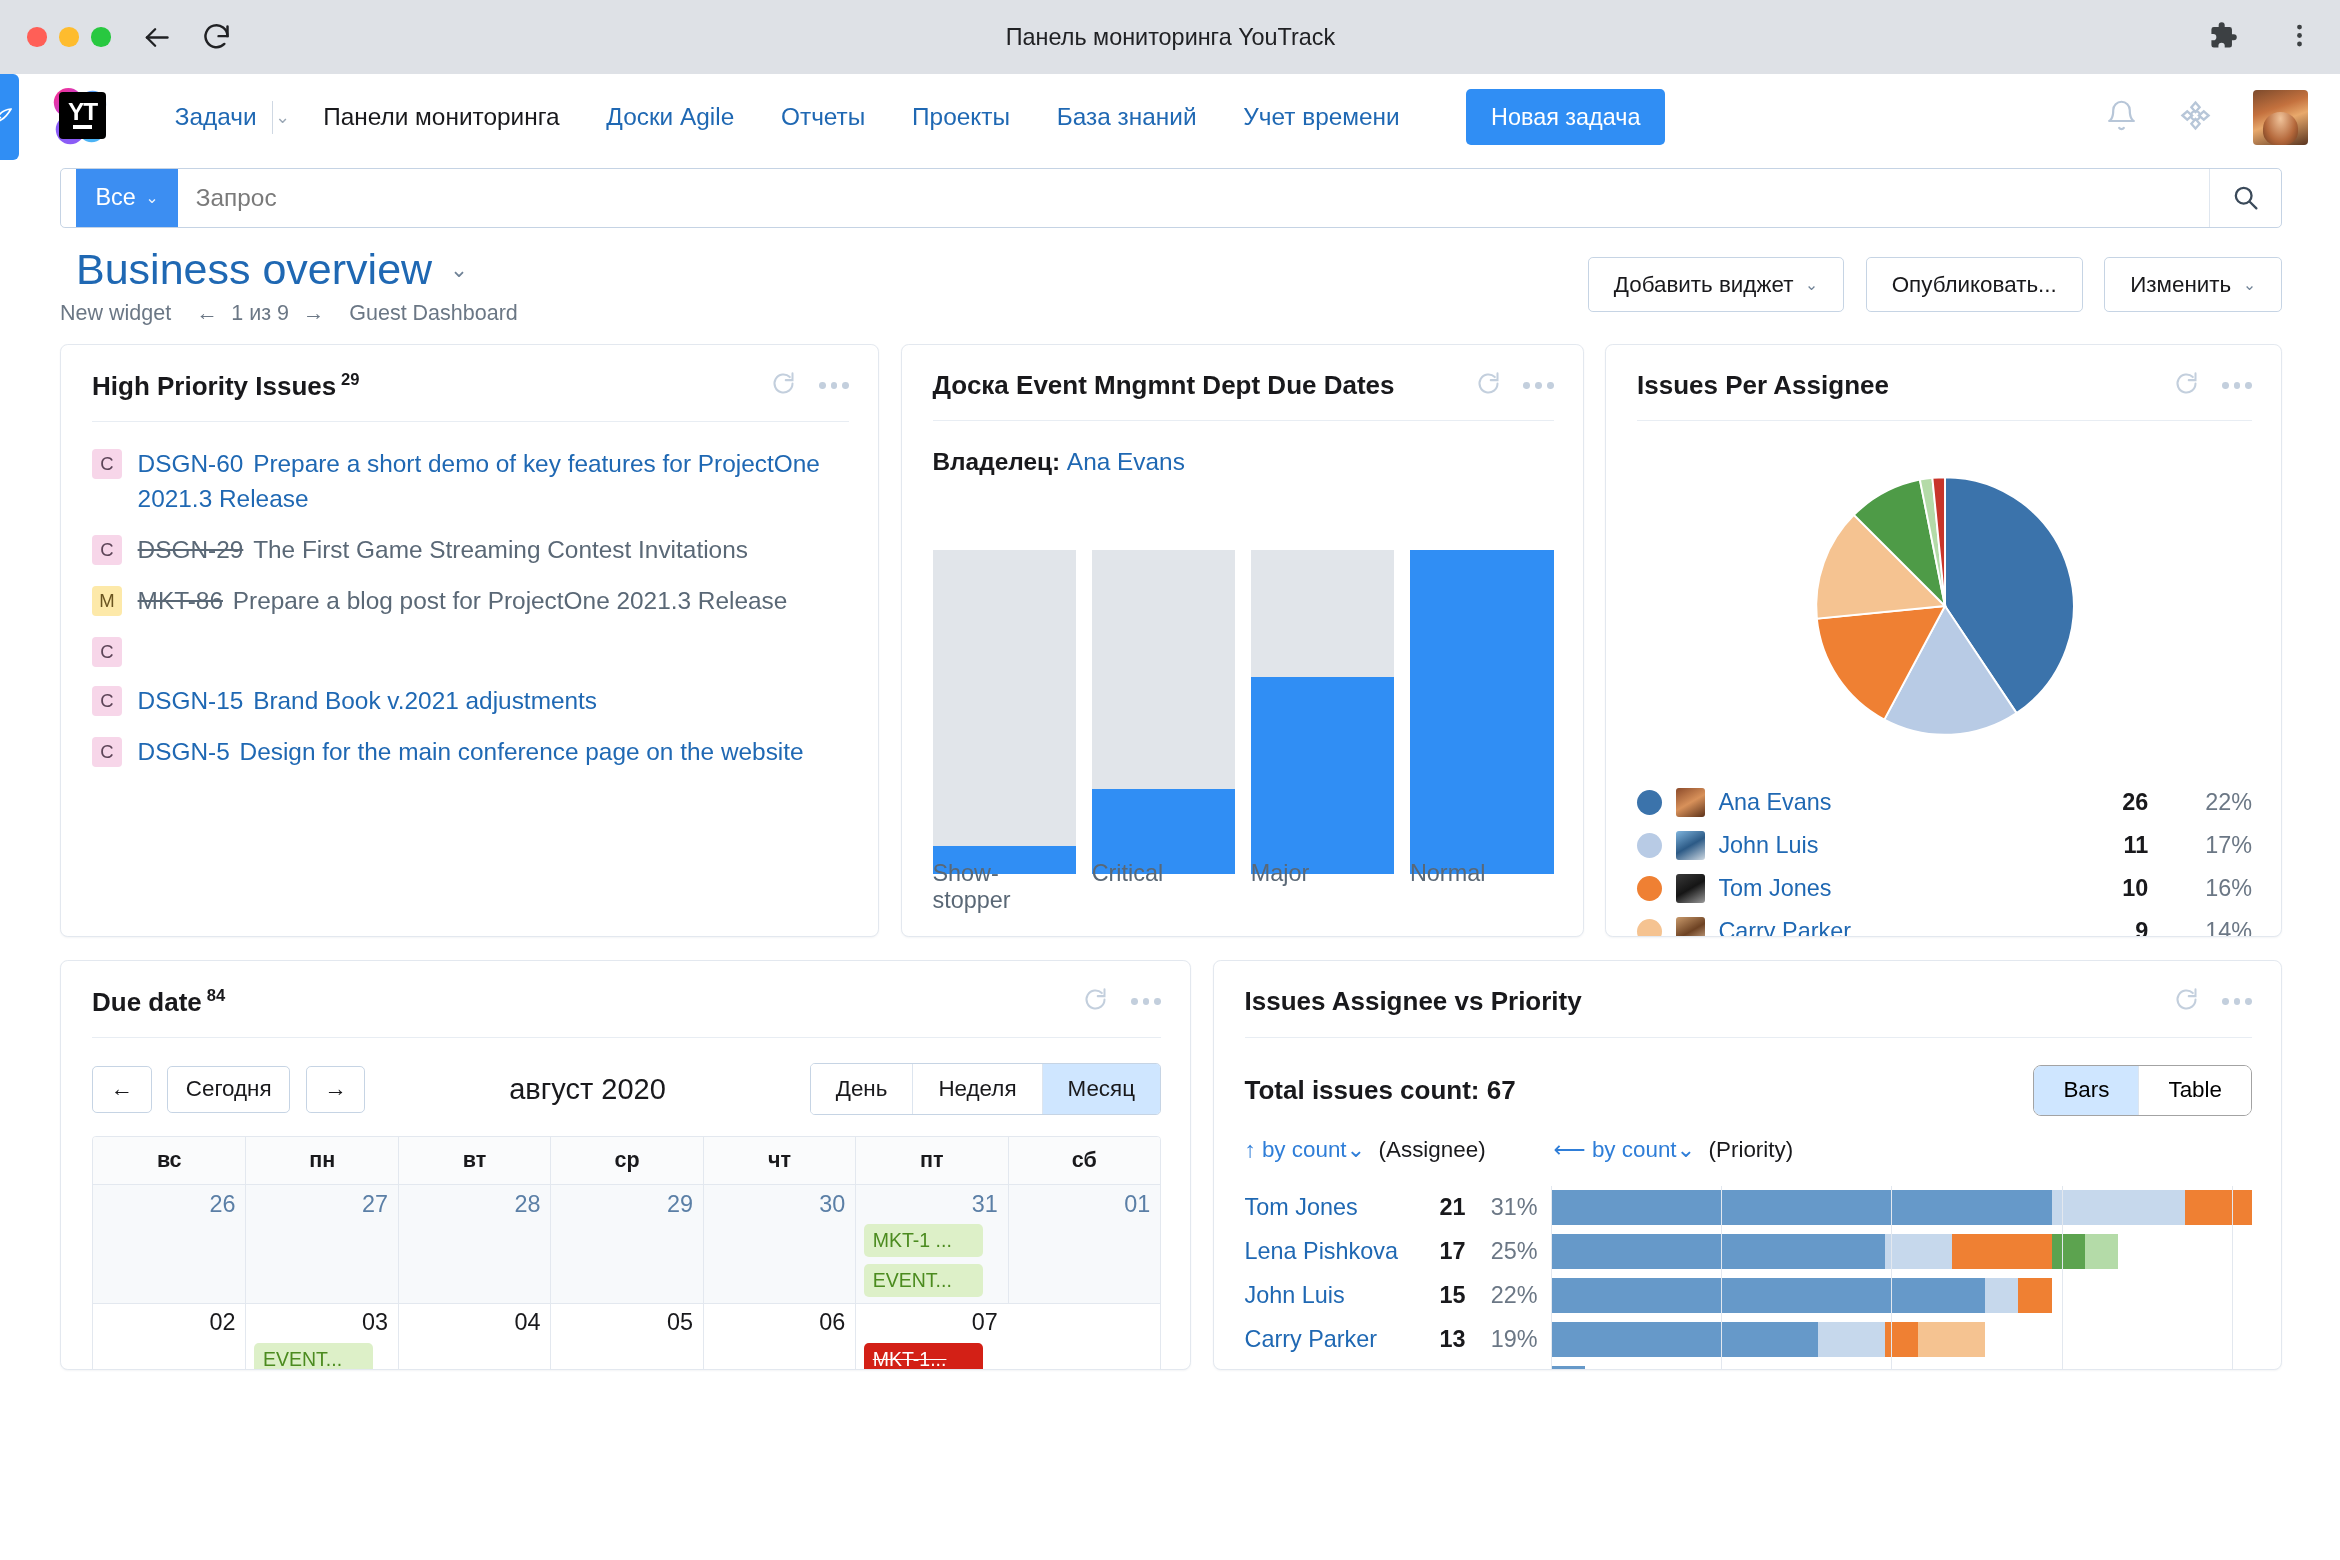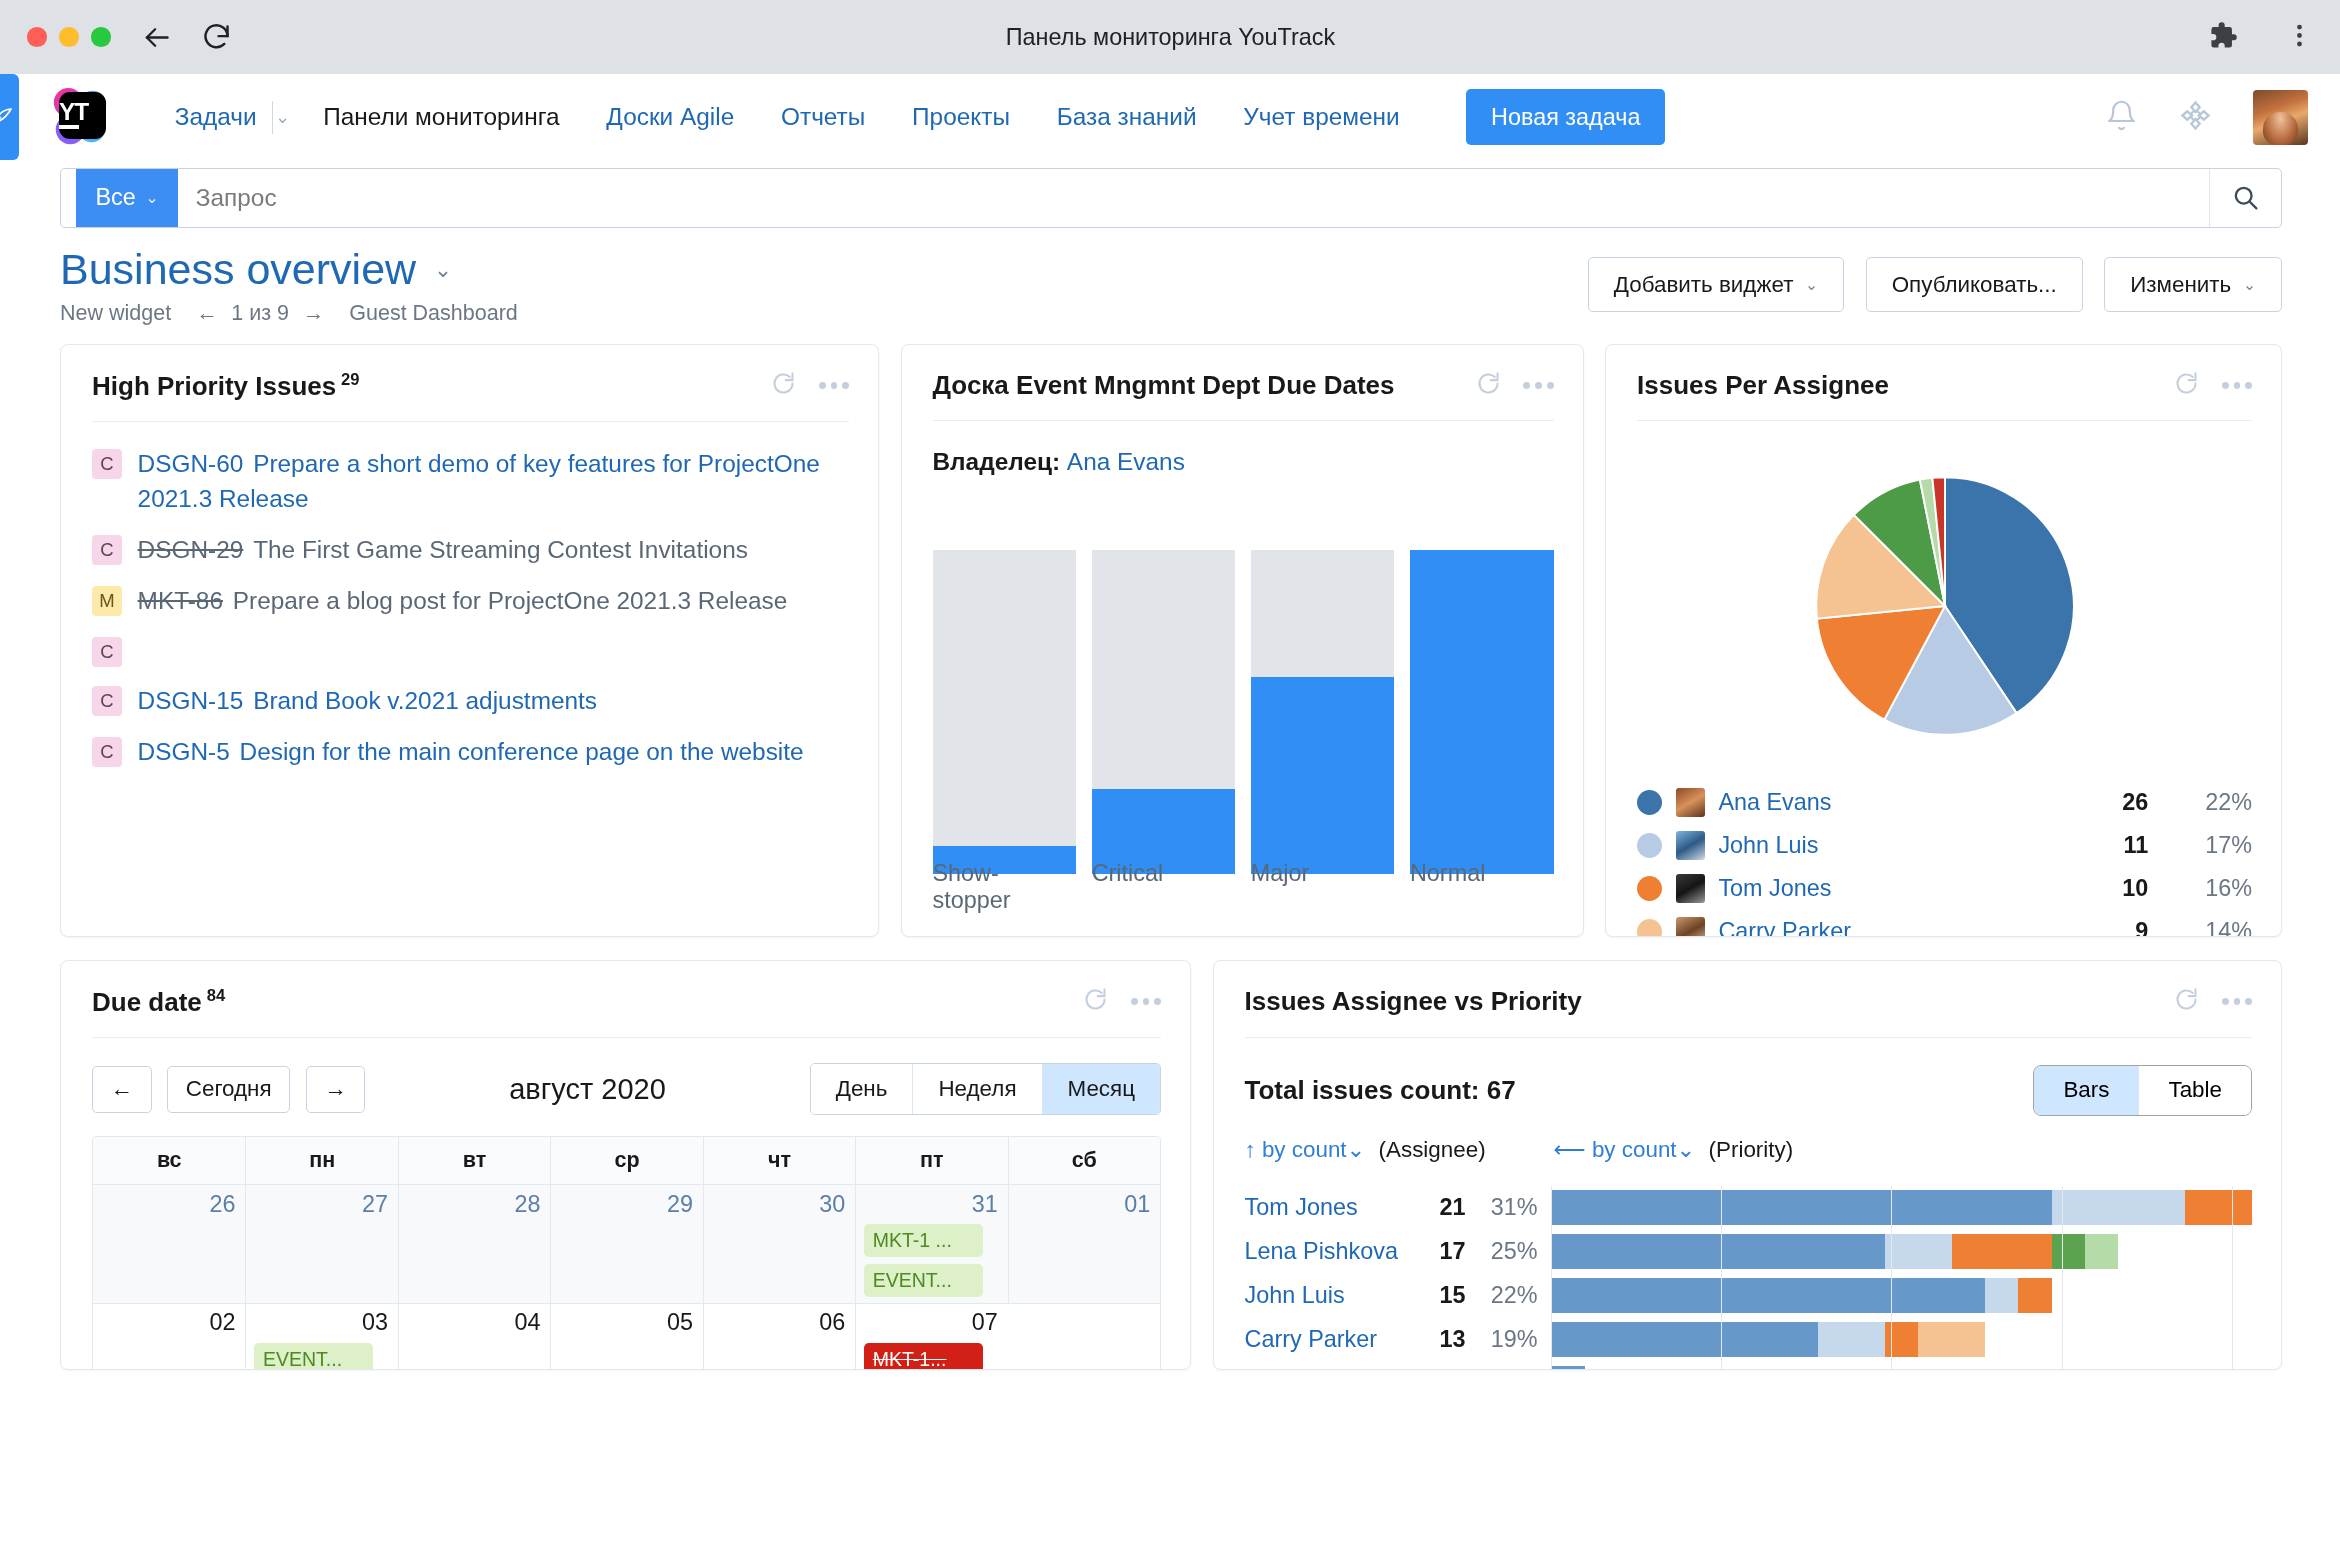--- a/index.html
+++ b/index.html
@@ -40,23 +40,23 @@
     width: 33px; height: 86px; background: #308ef4;
     display: flex; align-items: center; justify-content: center;
     border-top-right-radius: 5.9px; border-bottom-right-radius: 5.9px;
     margin-left: -13.7px;
   }
   .left-strip svg { width: 25px; height: 25px; }
   .yt-logo { margin-left: 29px; width: 64px; height: 64px; position: relative; }
   .yt-logo .blob { position:absolute; inset:0; }
   .yt-logo .sq {
     position: absolute; left: 10.7px; top: 6.8px; width: 47px; height: 47px;
-    background: #000; border-radius: 11px;
+    background: #000; border-radius: 4px;
     color:#fff; font-weight: 700; font-size: 24.4px;
-    display:flex; justify-content:center;
+    display:flex; align-items:center; justify-content:center;
     letter-spacing: -1px; flex-direction: column; line-height: 0.85;
   }
   .yt-logo .sq .und { width: 19.5px; height: 3.9px; background:#fff; margin-top:2.9px; }
   .yt-nav { display: flex; align-items: center; margin-left: 39px; gap: 0; }
   .yt-nav a {
     color: #1f68b3; font-size: 24.4px; text-decoration: none; padding: 0 23.4px;
     white-space: nowrap;
   }
   .yt-nav a.active { color: #19191c; }
   .nav-caret { color: #9aa7b5; font-size: 17.6px; padding-right: 9.8px; }
@@ -98,21 +98,21 @@
   .search-go {
     width: 72px; border-left: 1px solid #dfe6ef; display:flex; align-items:center; justify-content:center;
     cursor: pointer;
   }
   .search-go svg { width: 29px; height: 29px; }
 
   
   .dash-head { padding: 19.5px 59px 0 60px; display:flex; align-items: flex-start; }
   .dash-title {
     font-size: 43px; color: #1f68b3; font-weight: 400; line-height: 1.05;
-    display:flex; align-items:center; gap: 18px; cursor: pointer;
+    display:flex; align-items:center; gap: 18px; cursor: pointer; margin-left: 16px;
   }
   .dash-title .cv { font-size: 21.5px; color:#6f8296; }
   .dash-sub {
     margin-top: 8.8px; font-size: 21.5px; color: #6b7785;
     display:flex; align-items:center; gap: 25px;
   }
   .dash-sub .arrow { color:#6b7785; }
   .dash-actions { margin-left: auto; display:flex; gap: 21.5px; padding-top: 9.8px; }
   .btn-o {
     border: 1px solid #c6d4e4; background:#fff; border-radius: 4.9px;

